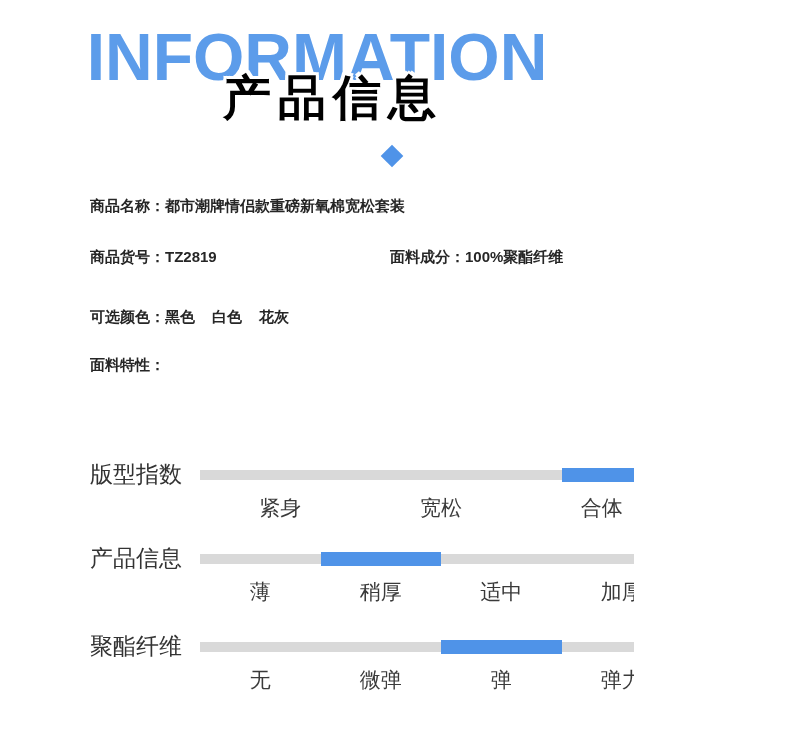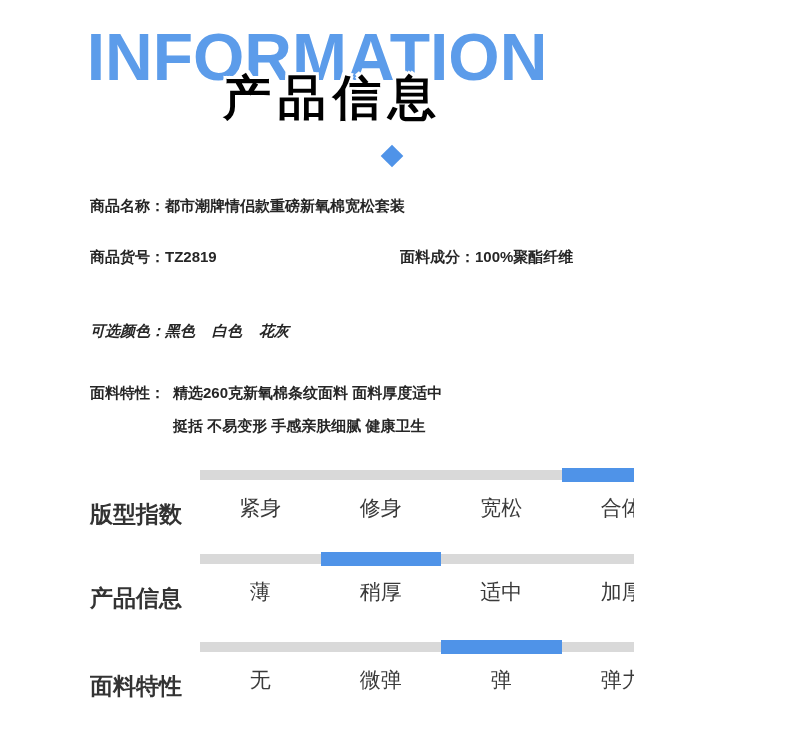--- a/index.html
+++ b/index.html
@@ -63,44 +63,43 @@
     position:absolute;
     left:90px;
     font-size:15px;
     font-weight:600;
     line-height:24px;
     white-space:nowrap;
     color:var(--text-dark);
   }
   .row-name{top:194px;}
   .row-sku{top:245px;}
-  .row-colors{top:319px;font-style:italic;}
-  .row-features{top:376px; line-height:33px; display:flex; align-items:flex-start;gap:8px;}
-  .pair-right{position:absolute; left:310px; top:0; white-space:nowrap;}
+  .row-colors{top:305px;}
+  .row-features{top:348px; line-height:33px; display:flex; align-items:center;}
+  .pair-right{position:absolute; left:300px; top:0; white-space:nowrap;}
   .color-opt{margin-right:17px;}
   .features-text{display:inline-block;}
 
   
   .index-row{
     position:absolute;
     left:0; width:100%;
     height:60px;
   }
   .idx-0{top:470px;}
   .idx-1{top:554px;}
   .idx-2{top:642px;}
   .index-label{
     position:absolute;
     left:90px; top:-7px;
     font-size:23px;
-    font-weight:700;
+    font-weight:400;
     line-height:23px;
     color:#333;
     white-space:nowrap;
-    margin-top:40px;
   }
   .track{
     position:absolute;
     left:200px; top:0;
     width:482px; height:10px;
     display:flex;
     background:var(--track-gray);
   }
   .seg{flex:1; height:10px;}
   .seg.active{
@@ -143,37 +142,32 @@
       <span class="lbl">面料成分：</span><span class="val">100%聚酯纤维</span>
     </span>
   </div>
 
   <div class="row row-colors">
     <span class="lbl">可选颜色：</span><span class="val color-opt">黑色</span><span class="val color-opt">白色</span><span class="val color-opt">花灰</span>
   </div>
 
   <div class="row row-features">
     <span class="lbl">面料特性：</span>
-    <span class="features-text">
-      <span>精选260克新氧棉条纹面料 面料厚度适中</span><br>
-      <span>挺括 不易变形 手感亲肤细腻 健康卫生</span>
-    </span>
   </div>
 
   <div class="index-row idx-0">
     <span class="index-label">版型指数</span>
     <div class="track">
       <div class="seg"></div>
       <div class="seg"></div>
       <div class="seg"></div>
       <div class="seg active"></div>
     </div>
     <div class="levels">
       <span class="level">紧身</span>
-      <span class="level">修身</span>
       <span class="level">宽松</span>
       <span class="level">合体</span>
     </div>
   </div>
 
   <div class="index-row idx-1">
     <span class="index-label">产品信息</span>
     <div class="track">
       <div class="seg"></div>
       <div class="seg active"></div>
@@ -182,21 +176,21 @@
     </div>
     <div class="levels">
       <span class="level">薄</span>
       <span class="level">稍厚</span>
       <span class="level">适中</span>
       <span class="level">加厚</span>
     </div>
   </div>
 
   <div class="index-row idx-2">
-    <span class="index-label">面料特性</span>
+    <span class="index-label">聚酯纤维</span>
     <div class="track">
       <div class="seg"></div>
       <div class="seg"></div>
       <div class="seg active"></div>
       <div class="seg"></div>
     </div>
     <div class="levels">
       <span class="level">无</span>
       <span class="level">微弹</span>
       <span class="level">弹</span>

